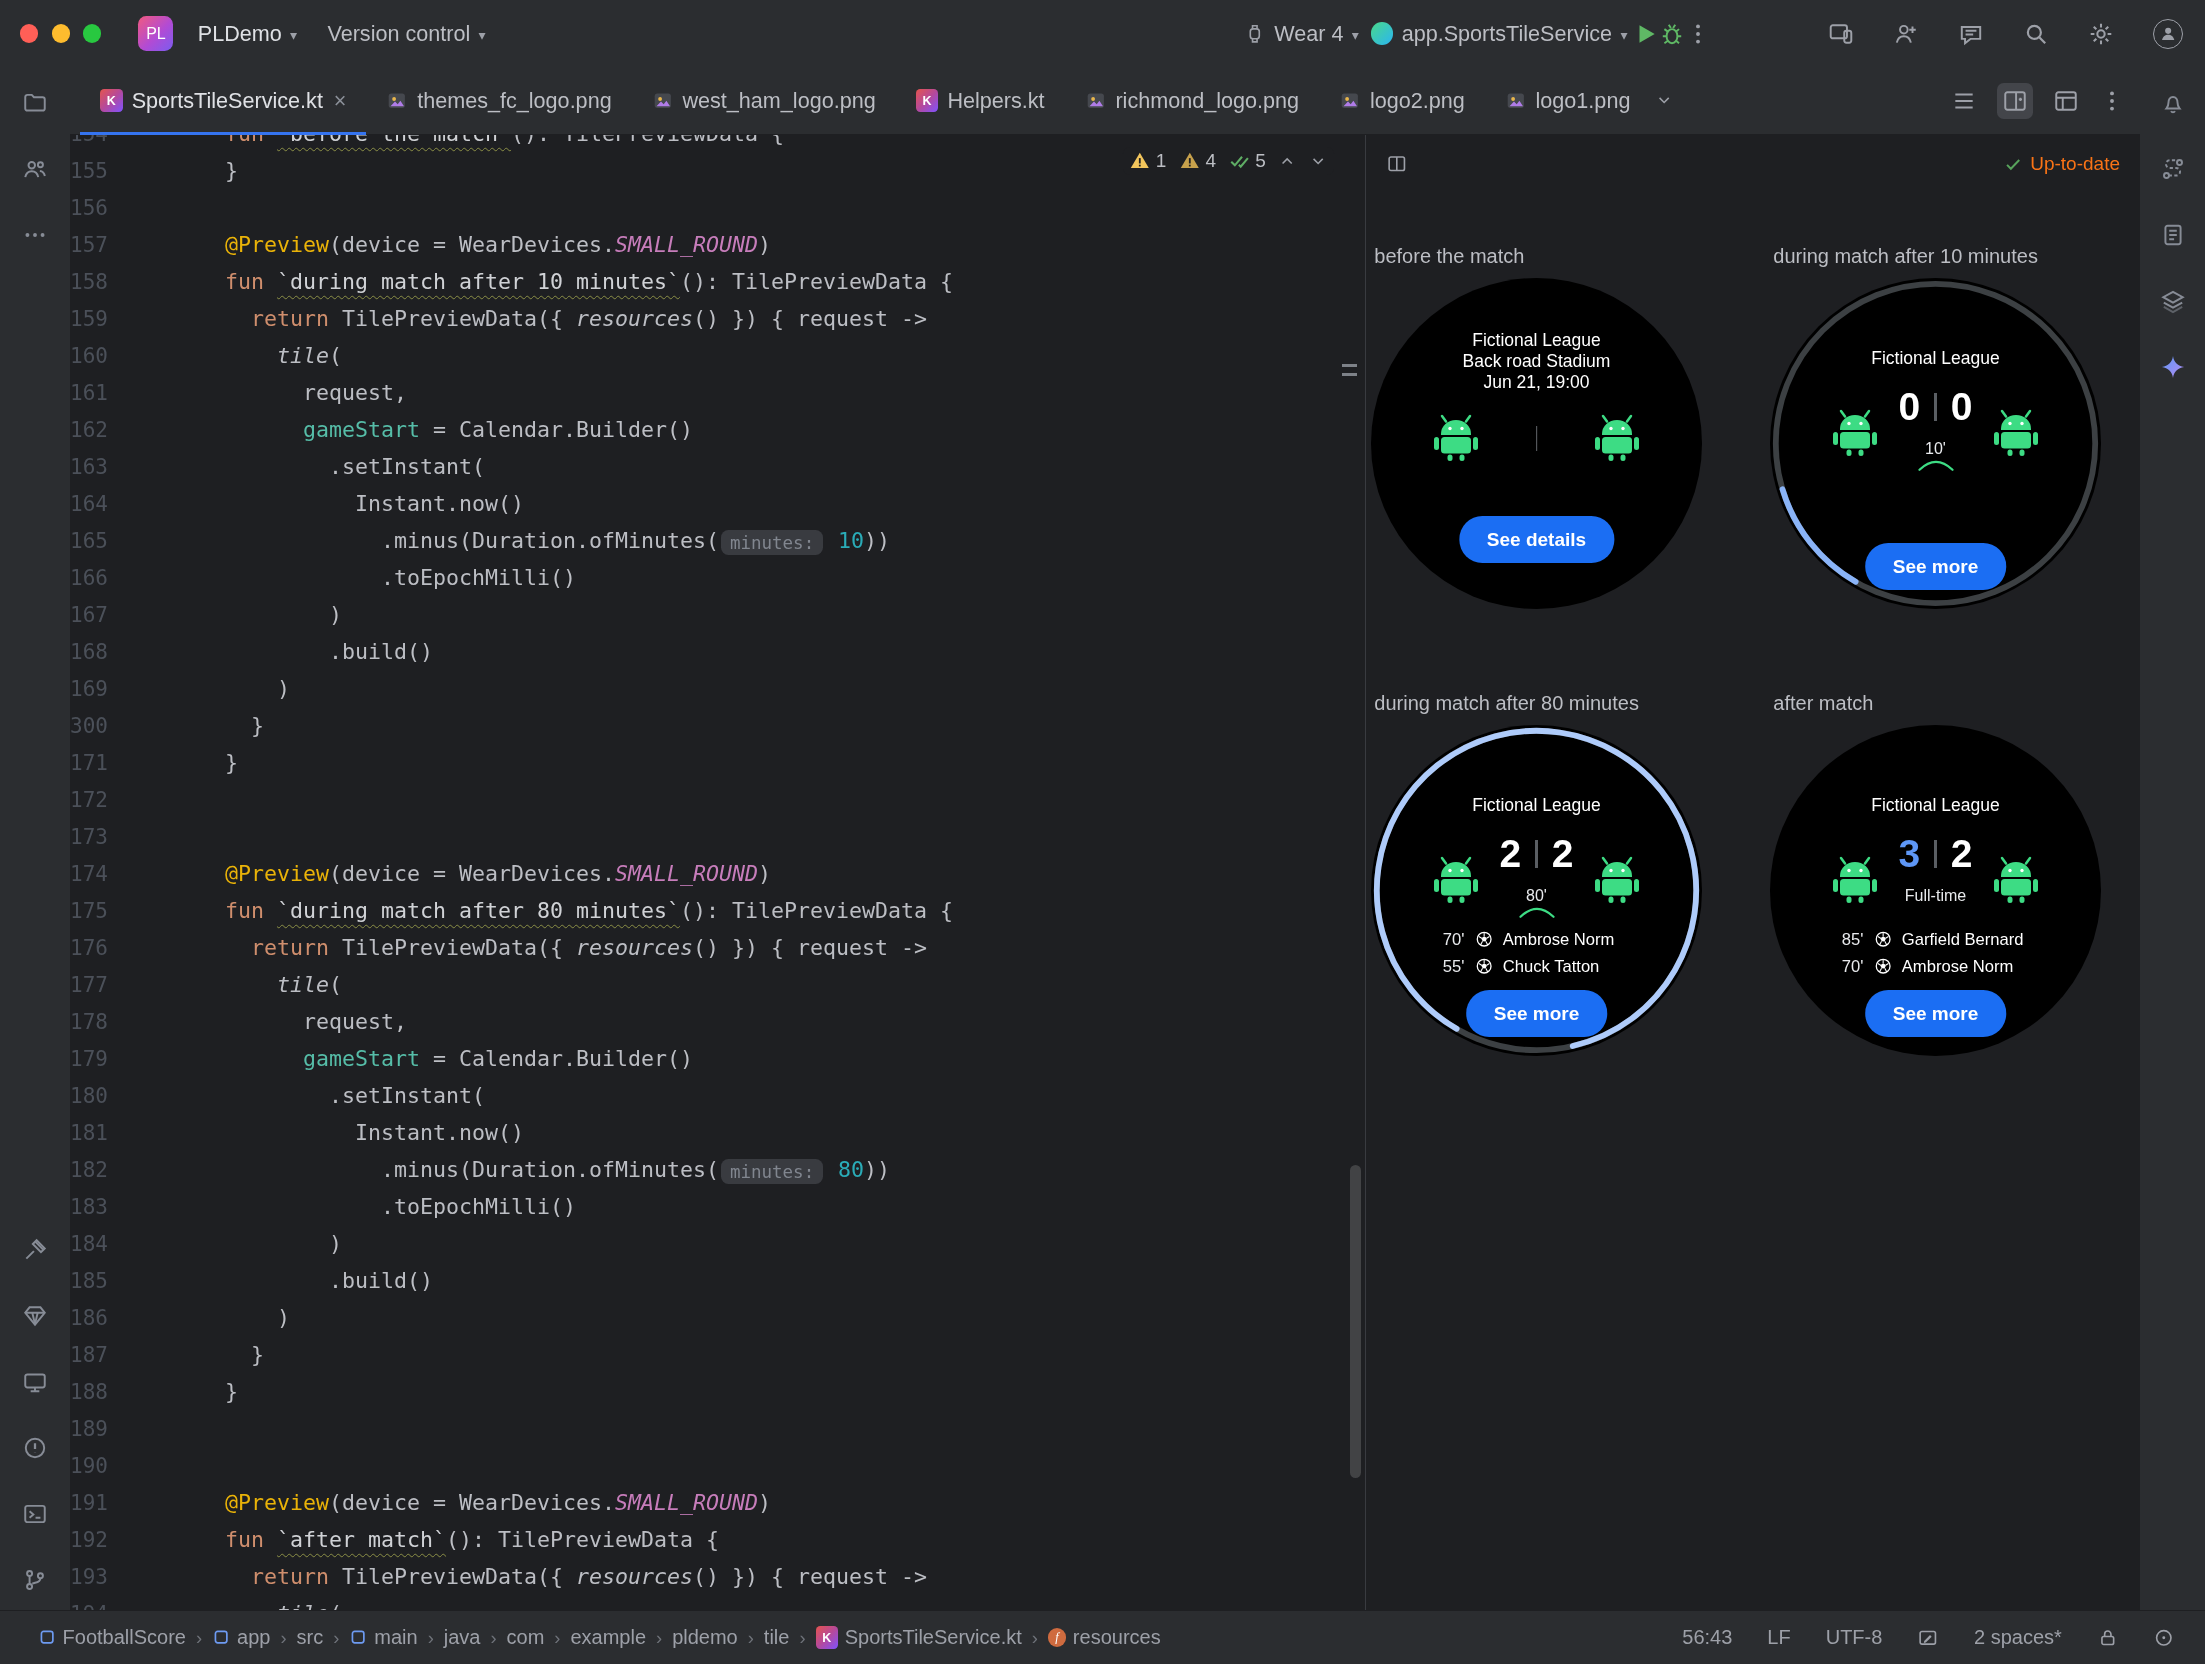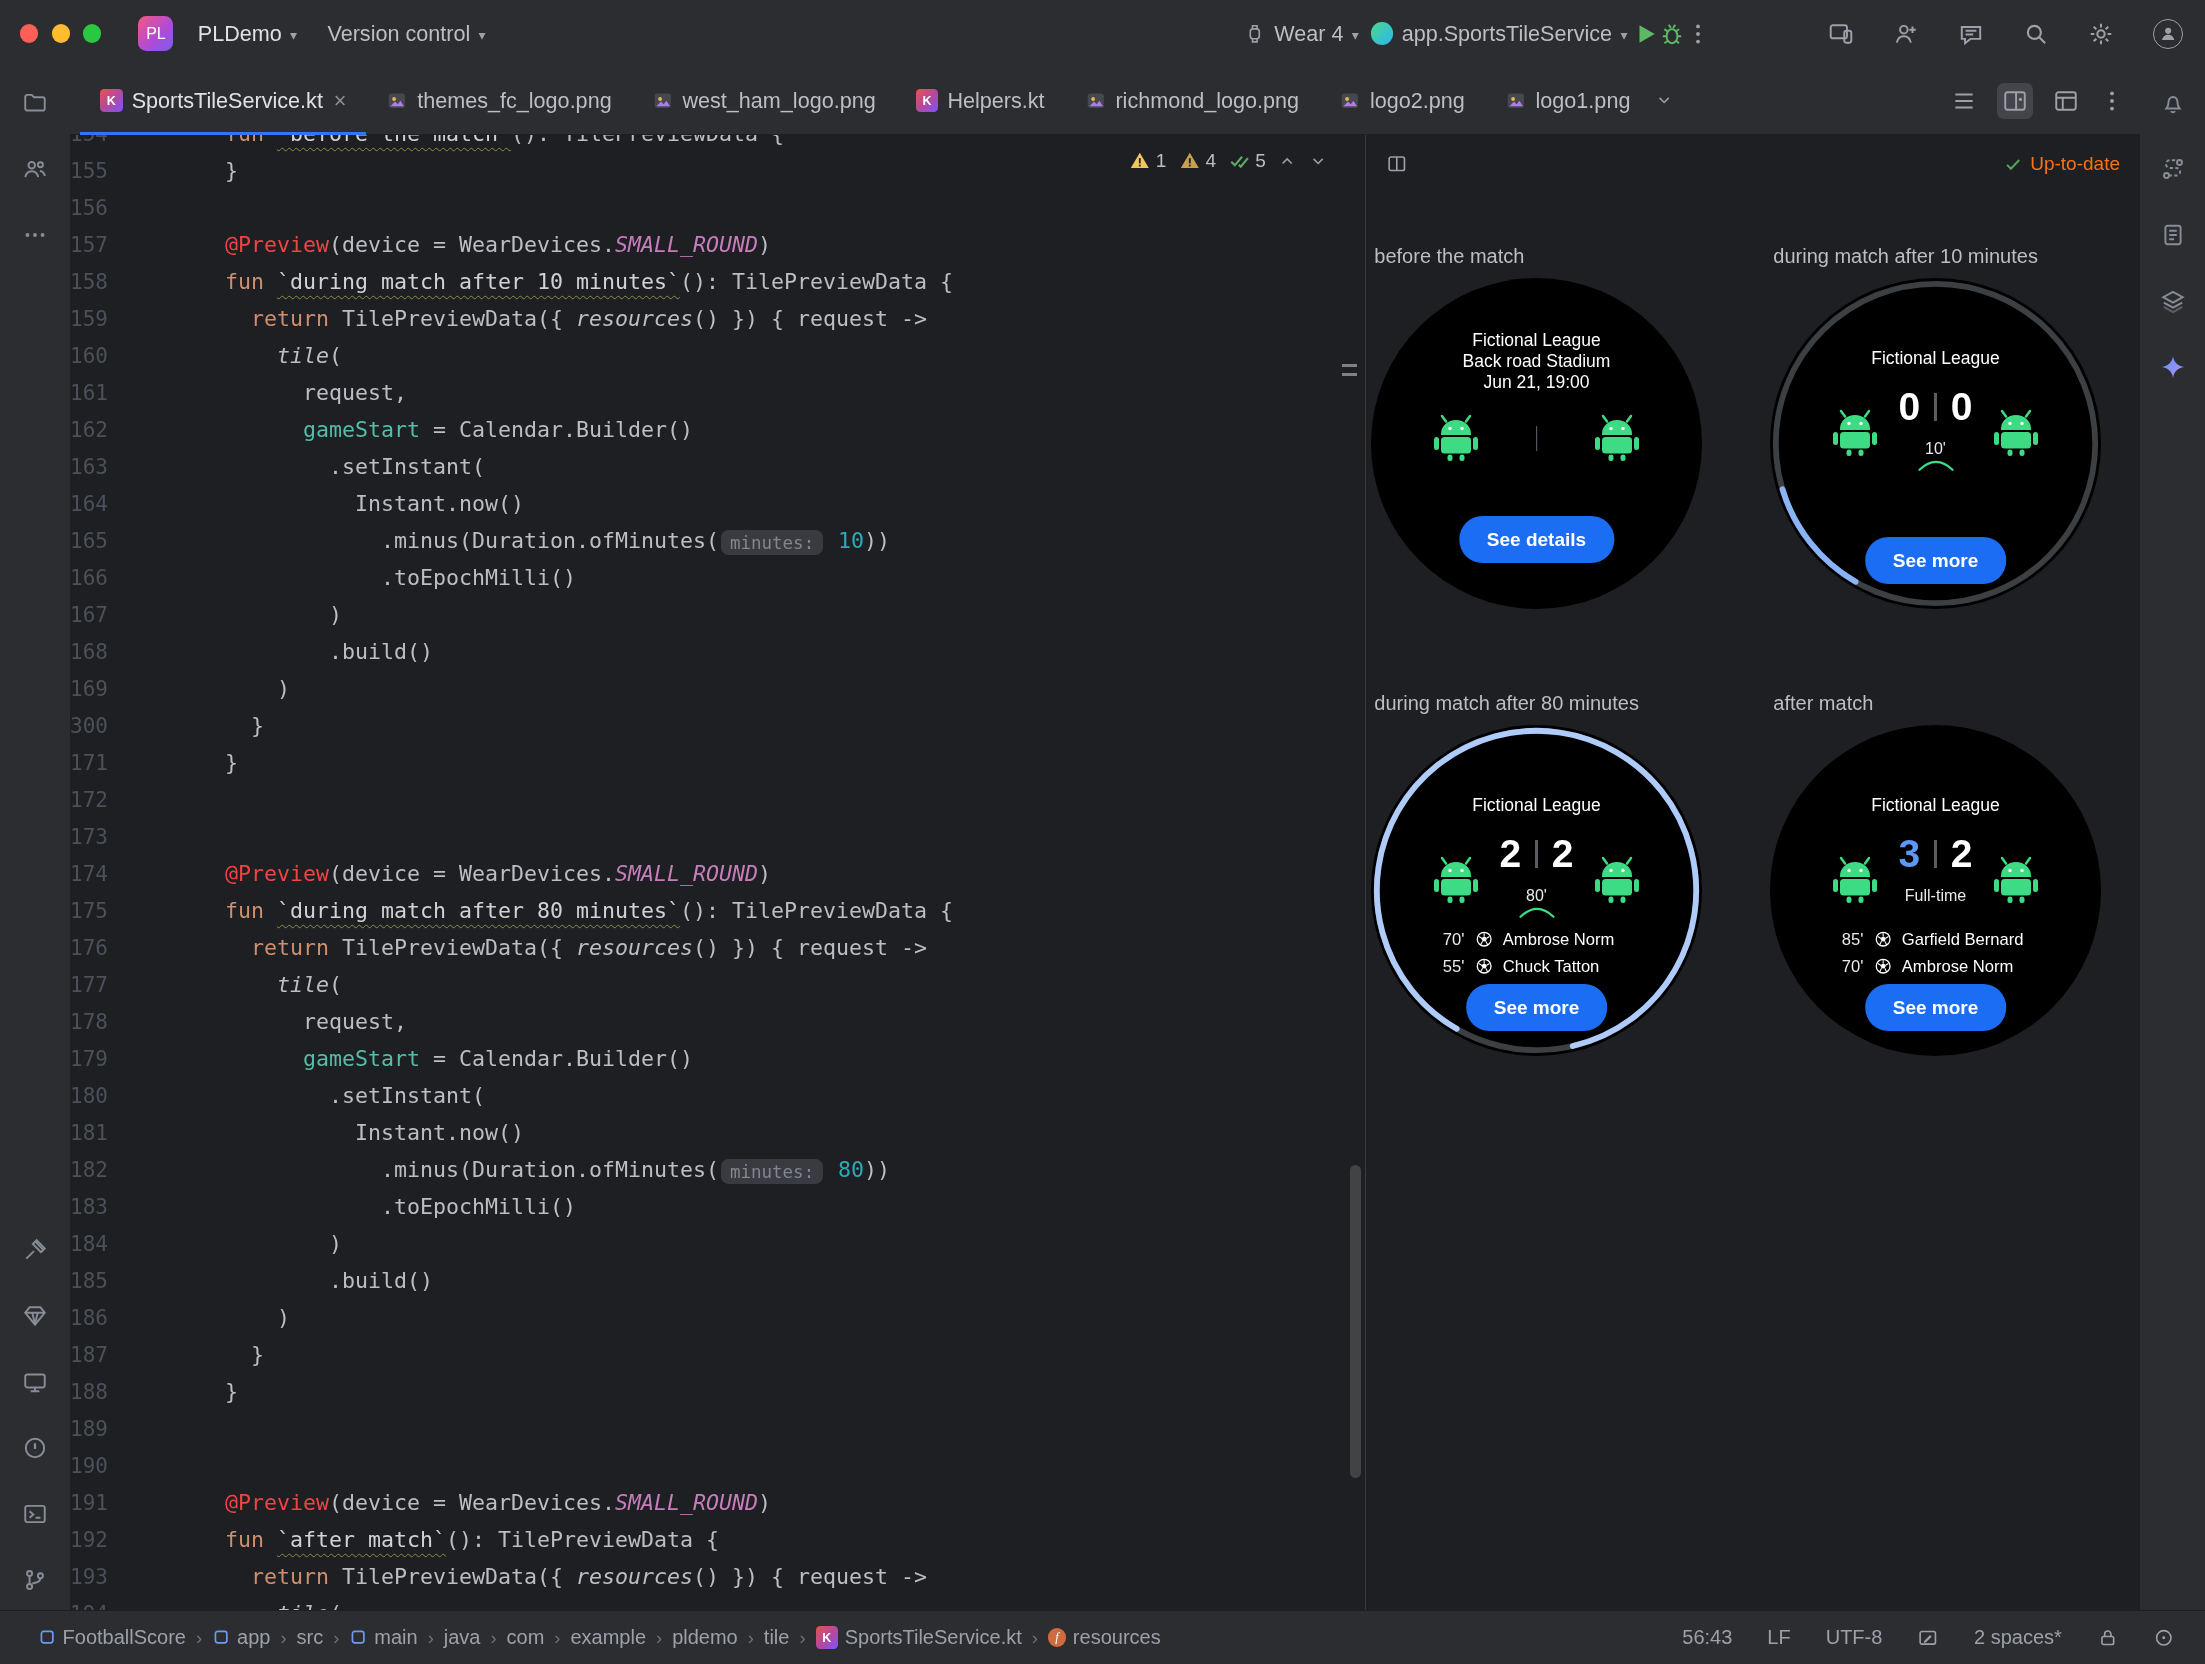--- a/index.html
+++ b/index.html
@@ -55,21 +55,21 @@
   .tab-actions .boxed{background:#43454a;border-radius:6.7px;padding:5px;}
 
   
   .editor{position:absolute;left:70px;top:135px;width:1294px;bottom:53px;background:#1e1f22;overflow:hidden;}
   .code{margin-top:-20px;font-family:"DejaVu Sans Mono",monospace;font-size:21.6px;}
   .line{display:flex;height:37px;align-items:center;white-space:pre;}
   .ln{width:57px;flex:none;text-align:left;color:#4b5059;font-size:21px;}
   .lc{padding-left:98px;}
   .tk-p{color:#bcbec4}
   .tk-kw{color:#cf8e6d}
-  .tk-ann{color:#ef4444}
+  .tk-ann{color:#eab308}
   .tk-num{color:#2aacb8}
   .tk-cst{color:#c77dbb;font-style:italic}
   .tk-nm{color:#56bda8}
   .tk-it{color:#bcbec4;font-style:italic}
   .tk-fn{color:#d0d2d6;text-decoration:underline wavy #8a8e46 1.2px;text-underline-offset:5.8px;}
   .tk-hint{background:#393b40;color:#81868f;border-radius:7.5px;padding:2.5px 9.2px;font-size:17.5px;margin:0 1.7px;}
   .inspections{position:absolute;top:11.7px;right:30px;display:flex;align-items:center;gap:12.5px;
     font-size:19px;color:#bcbec4;background:#1e1f22;padding:3.3px 6.7px;border-radius:6.7px;}
   .inspections .grp{display:flex;align-items:center;gap:5px;}
   .sb-thumb{position:absolute;right:3.3px;top:1030px;width:10.8px;height:313px;border-radius:5.8px;
@@ -102,21 +102,21 @@
   .w-time{position:absolute;top:162px;left:0;right:0;text-align:center;font-size:16px;color:#e8eaed;}
   .w-arc{position:absolute;top:181px;left:50%;transform:translateX(-50%);width:45px;height:12.5px;}
   .w-scorers{position:absolute;top:201px;left:0;right:0;display:flex;flex-direction:column;align-items:center;}
   .srow{display:flex;align-items:center;height:27px;width:218px;font-size:16.6px;}
   .smin{width:37px;text-align:right;margin-right:10px;color:#e8eaed;}
   .ball{width:18.3px;height:18.3px;margin-right:10px;flex:none;}
   .sname{color:#fff;}
   .w-btn{position:absolute;left:50%;transform:translateX(-50%);height:47px;border-radius:23px;
     border:none;background:#1b6ef3;color:#fff;font-family:inherit;font-size:19px;font-weight:600;
     padding:0 28px;white-space:nowrap;}
-  .w-btn.a{top:238px}.w-btn.b{top:259px}
+  .w-btn.a{top:238px}.w-btn.b{top:265px}
   .android{width:100%;height:100%;}
 
   
   .statusbar{position:absolute;left:0;right:0;bottom:0;height:53px;background:#2b2d30;
     border-top:0.8px solid #1e1f22;display:flex;align-items:center;font-size:20px;color:#9da0a8;padding-left:16px;}
   .crumbs{display:flex;align-items:center;gap:10px;margin-left:21.6px;white-space:nowrap;}
   .crumb{display:flex;align-items:center;gap:6.7px;}
   .crumb-sep{color:#6f737a;font-size:18.3px;}
   .fn-badge{width:18.3px;height:18.3px;border-radius:50%;background:#cf6b3f;color:#fff;display:grid;
     place-items:center;font-size:12.5px;font-style:italic;font-family:"Liberation Serif",serif;}

